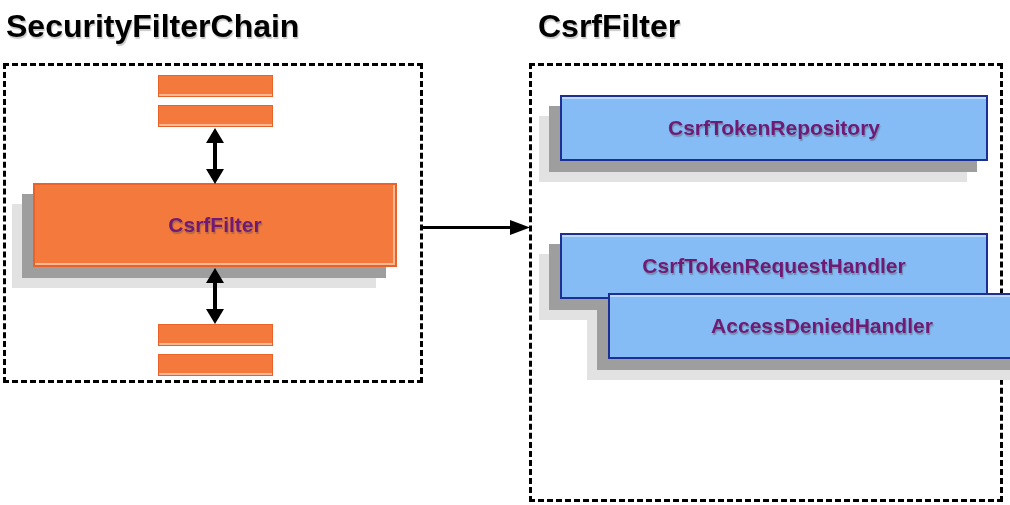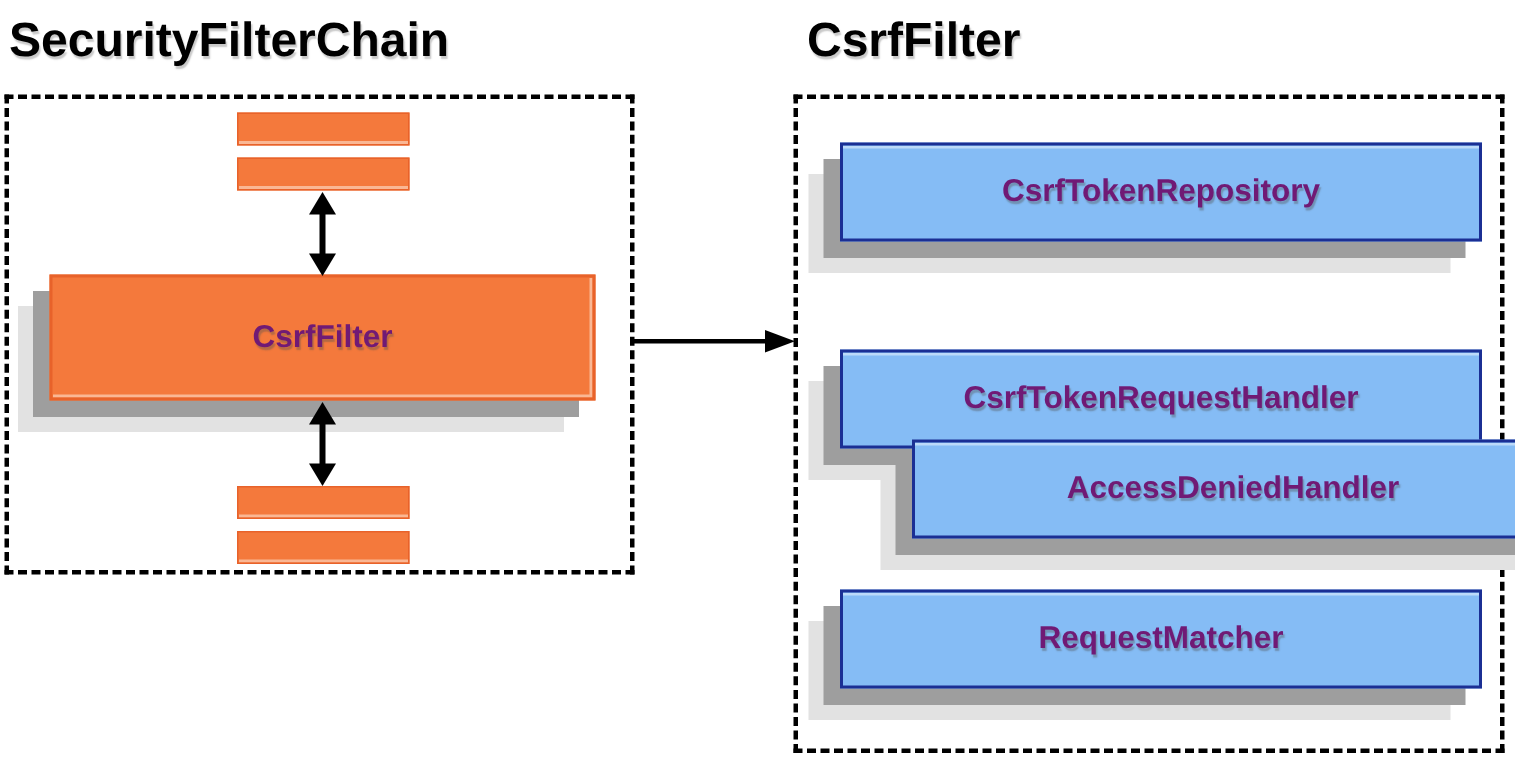--- a/index.html
+++ b/index.html
@@ -146,17 +146,14 @@
   </div>
 
   <div class="blue-box blue-2">
     <span class="node-label">CsrfTokenRequestHandler</span>
   </div>
 
   <div class="blue-box blue-3">
     <span class="node-label">AccessDeniedHandler</span>
   </div>
 
-  <div class="blue-box blue-4">
-    <span class="node-label">RequestMatcher</span>
-  </div>
 
 </div>
 
 </body></html>

